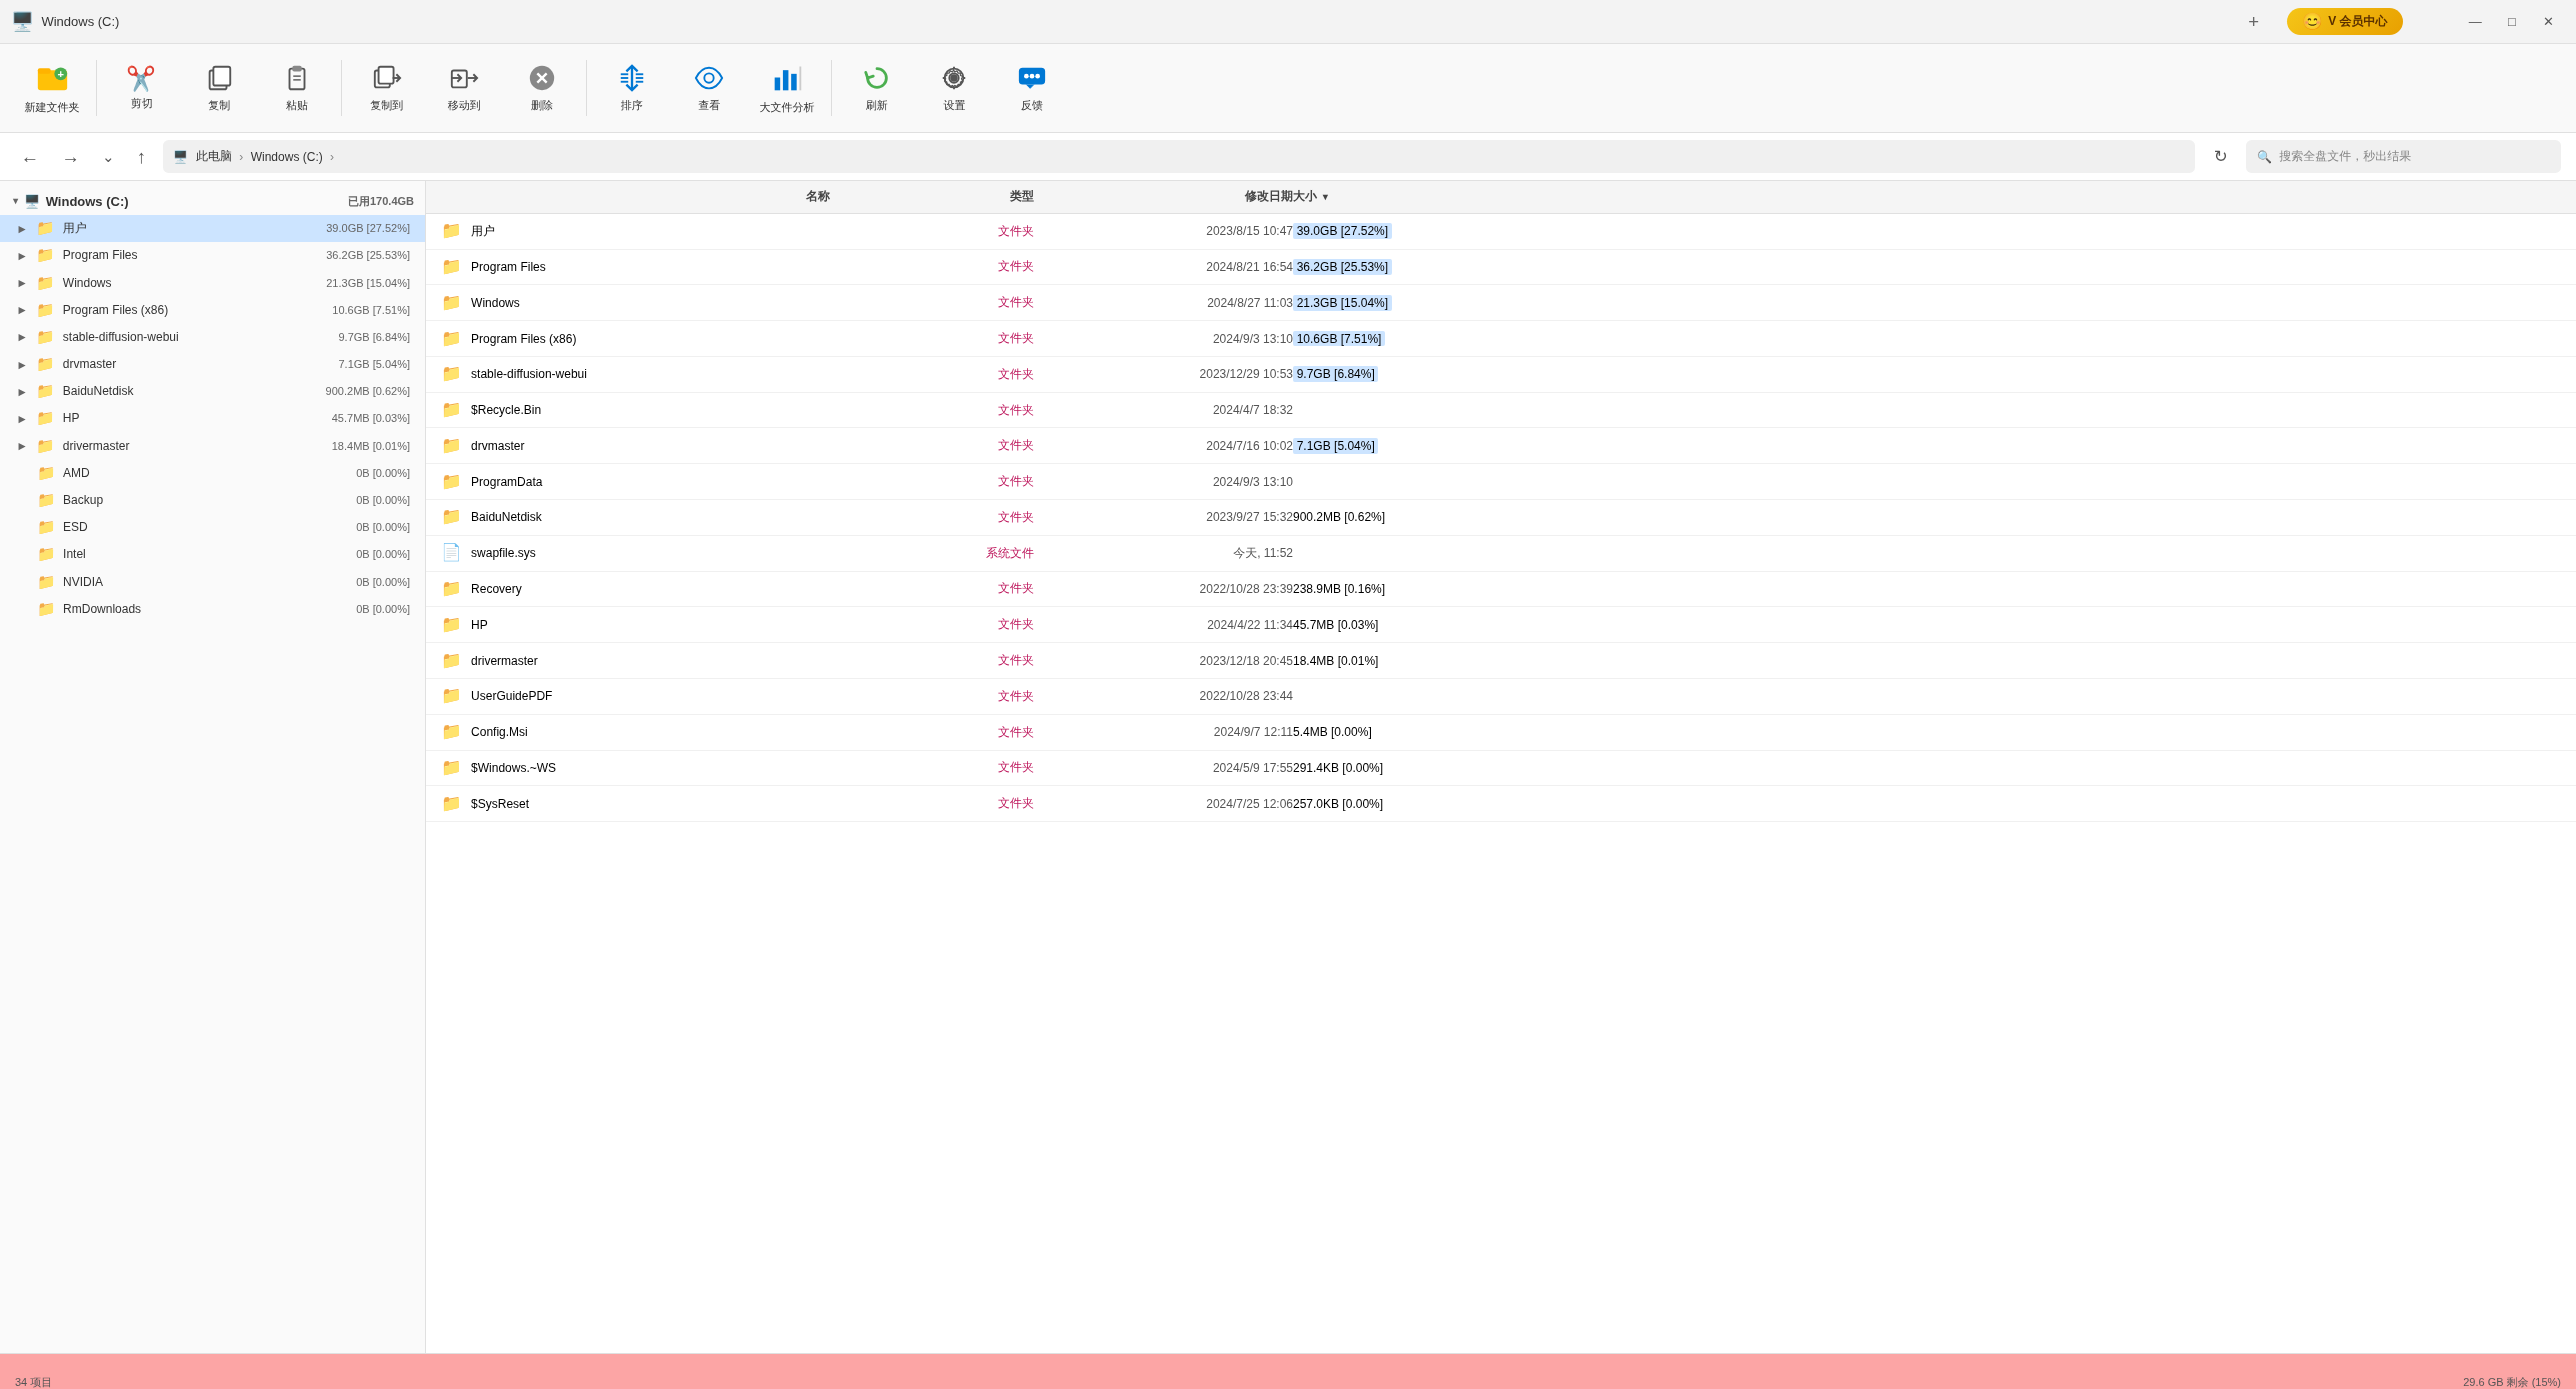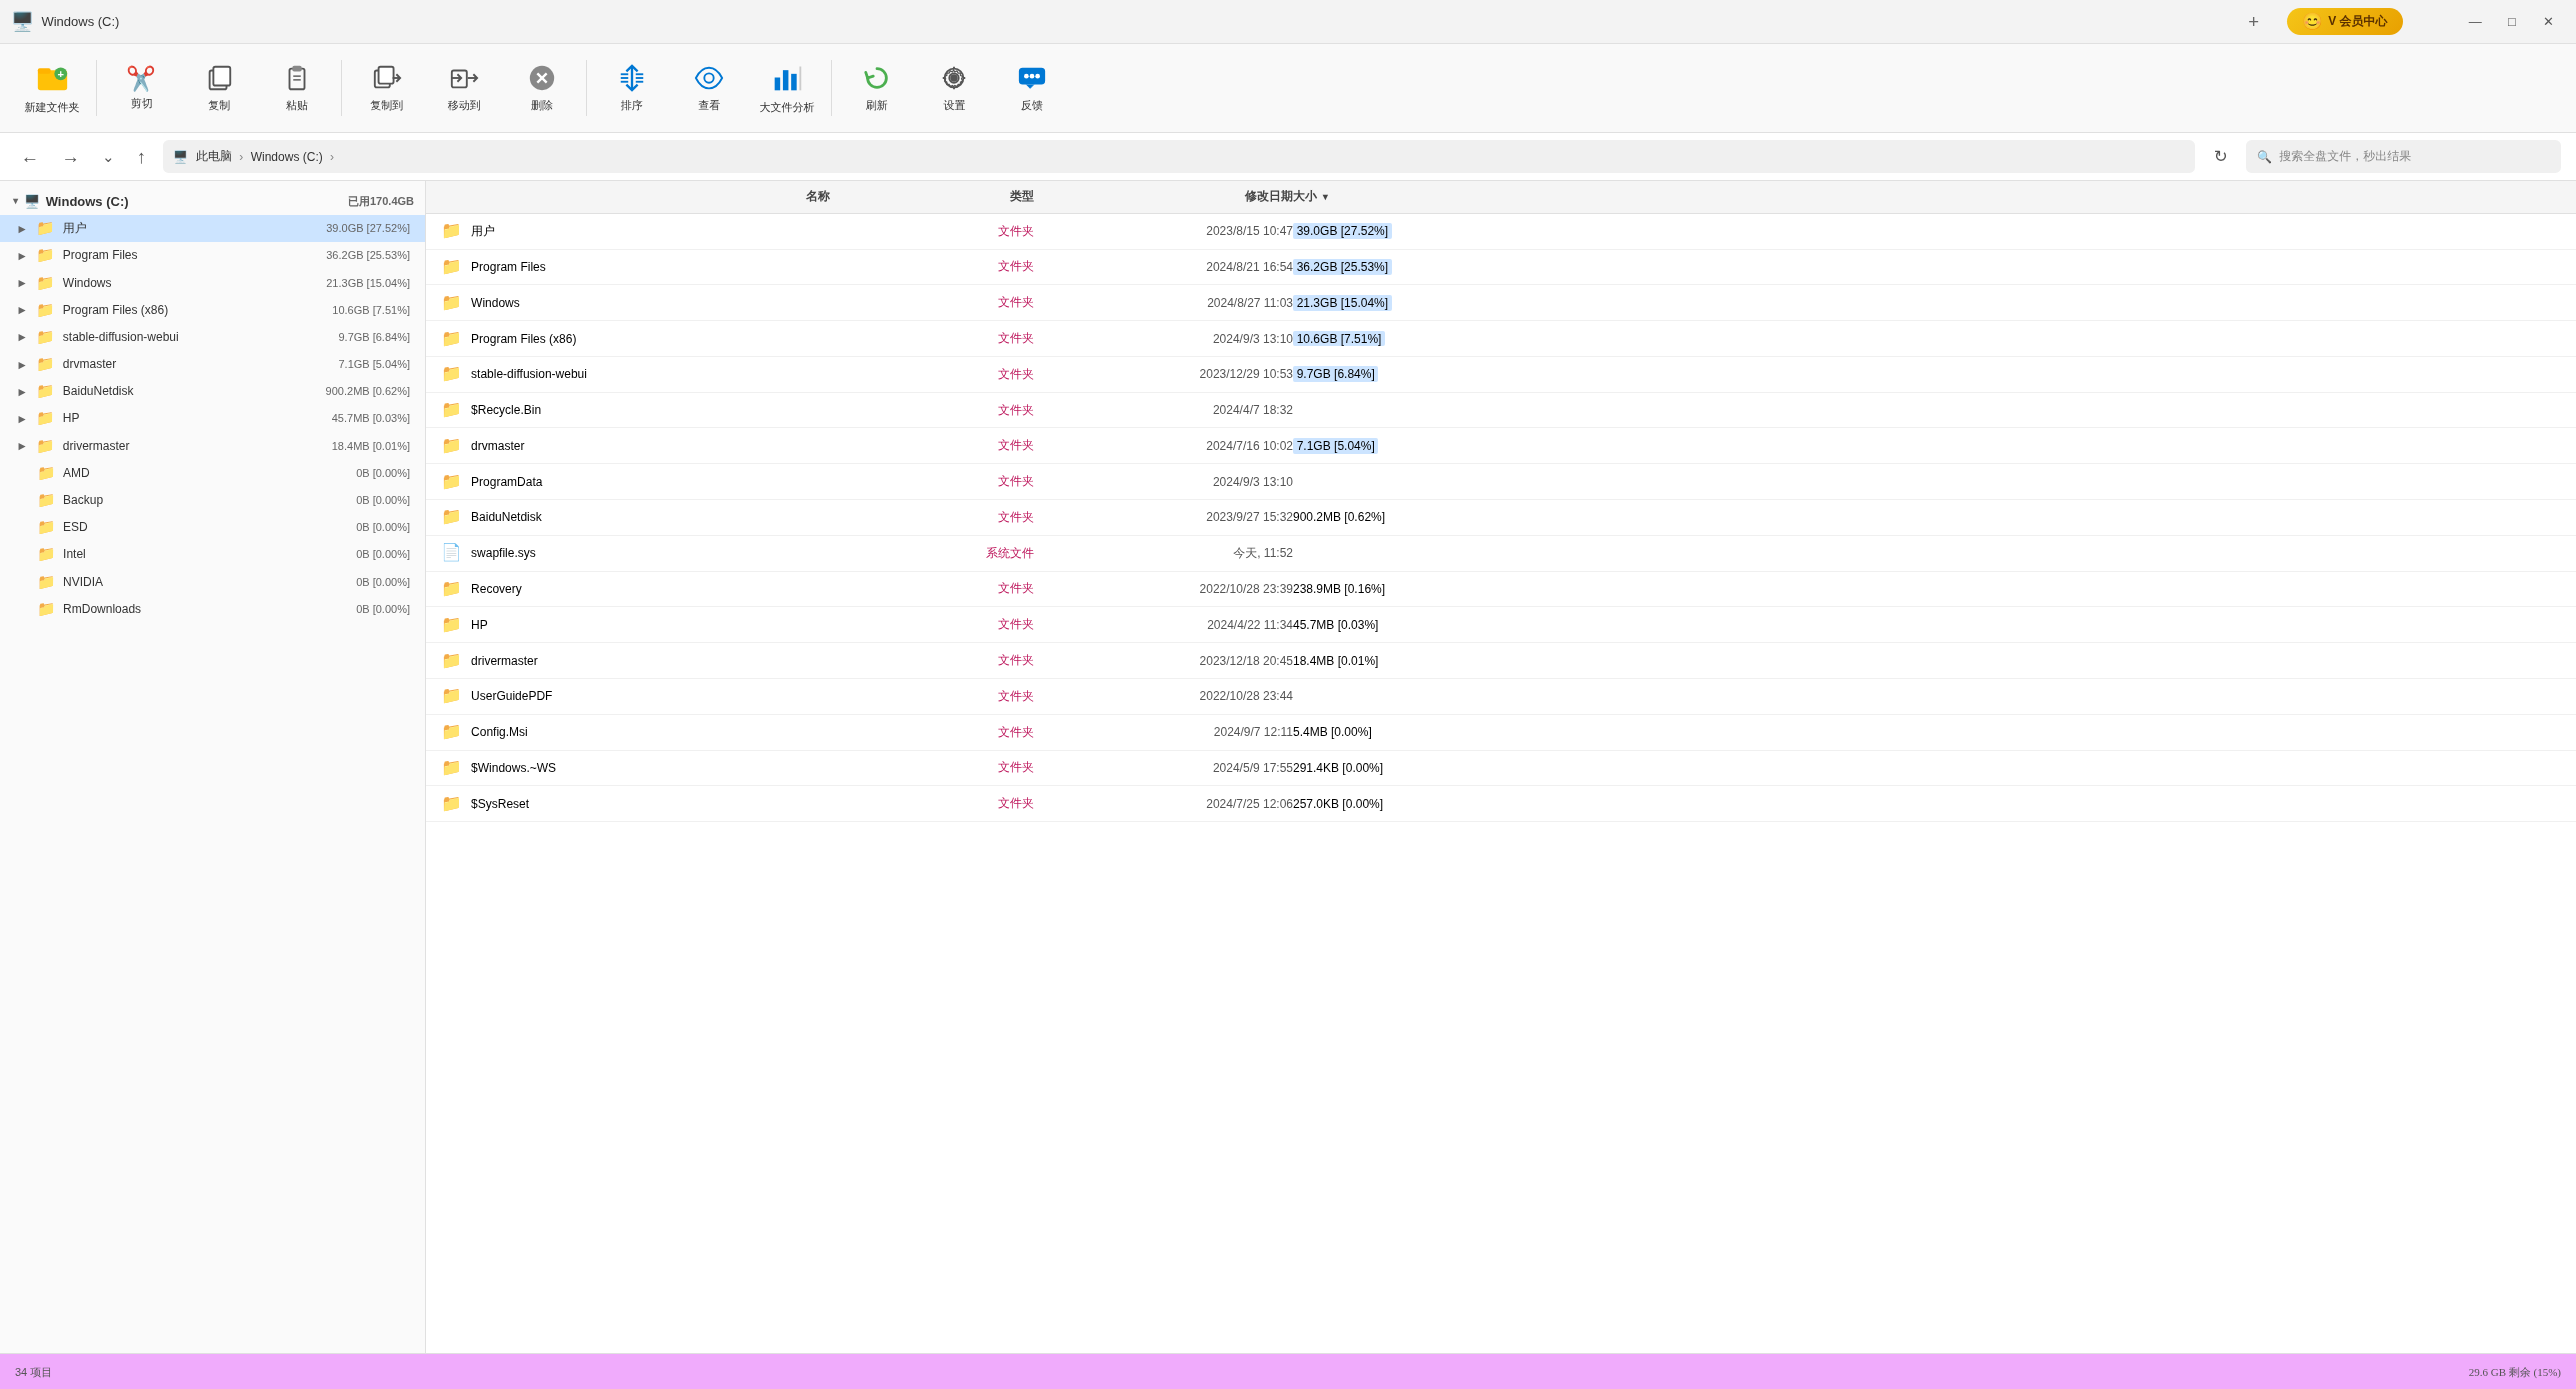--- a/index.html
+++ b/index.html
@@ -87,24 +87,24 @@
       cursor: pointer; font-size: 12px;
     }
     .file-name { display: flex; align-items: center; gap: 9.3px; flex: 0 0 389px; }
     .file-type { flex: 0 0 204px; color: #be185d; }
     .file-date { flex: 0 0 259px; color: #555; }
     .file-size { flex: 1; font-weight: 500; }
     .size-highlight { background: #cce4ff; padding: 0.9px 3.7px; border-radius: 1.9px; }
 
     
     .status-bar {
-      display: flex; align-items: center; height: 37px; padding: 0 15px;
-      background: #f0abfc; border-top: 0.9px solid #e0e0e0; font-size: 11px; color: #555;
-    }
-    .status-right { margin-left: auto; font-family: Liberation Serif, serif; }
+      display: flex; align-items: flex-end; height: 37px; padding: 0 15px;
+      background: #fca5a5; border-top: 0.9px solid #e0e0e0; font-size: 11px; color: #555;
+    }
+    .status-right { margin-left: auto; }
 
     
     ::-webkit-scrollbar { width: 7.4px; }
     ::-webkit-scrollbar-track { background: #f0f0f0; }
     ::-webkit-scrollbar-thumb { background: #c0c0c0; border-radius: 3.7px; }
   </style>
 </head>
 <body>
 
 <div class="title-bar">

